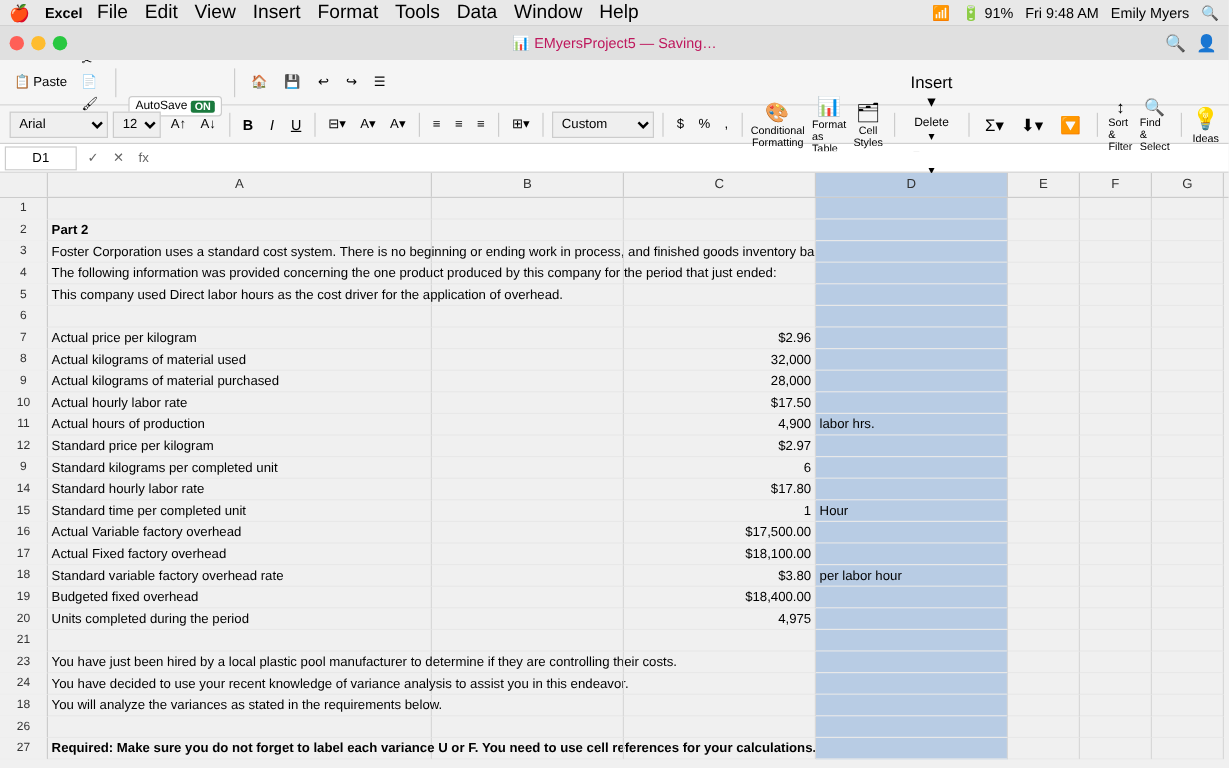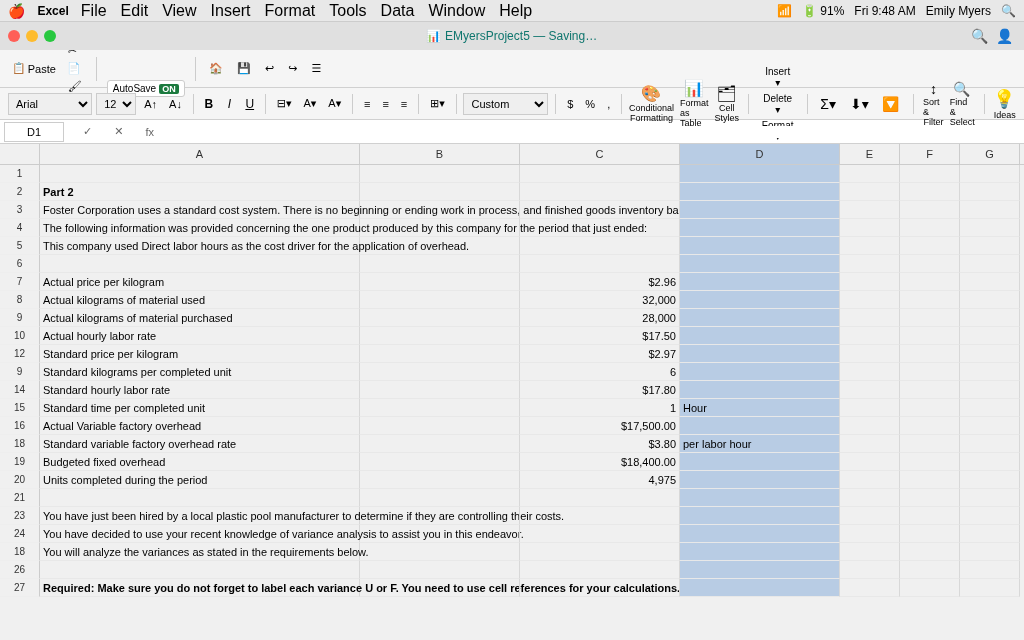--- a/index.html
+++ b/index.html
@@ -86,21 +86,21 @@
     }
 
     
     .formula-bar {
       background: white;
       height: 24px;
       display: flex;
       align-items: center;
       border-bottom: 1px solid #d0d0d0;
       padding: 0 4px;
-      gap: 16px;
+      gap: 6px;
     }
     .name-box {
       width: 60px; height: 20px; border: 1px solid #ccc;
       font-size: 11px; padding: 0 4px; text-align: center;
     }
     .formula-btn { font-size: 11px; cursor: pointer; padding: 0 3px; color: #666; }
     .formula-input { flex: 1; border: none; outline: none; font-size: 11px; padding: 0 4px; }
 
     
     .spreadsheet-container {
@@ -184,21 +184,21 @@
       justify-content: center;
       position: relative;
     }
     .window-btns { position: absolute; left: 8px; display: flex; gap: 6px; }
     .win-btn {
       width: 12px; height: 12px; border-radius: 50%; border: none; cursor: pointer;
     }
     .win-close { background: #ff5f57; }
     .win-min { background: #febc2e; }
     .win-max { background: #28c840; }
-    .title-text { font-size: 12px; color: #0f766e; }
+    .title-text { font-size: 12px; color: #be185d; }
     .title-icons { position: absolute; right: 10px; display: flex; gap: 8px; font-size: 14px; }
 
     .highlight-d { background: #b8cce4; }
   </style>
 </head>
 <body>
 
 <div class="menu-bar">
   <span class="apple">🍎</span>
   <span class="app-name">Excel</span>
@@ -314,21 +314,21 @@
       <span>Format</span>
       <span>as Table</span>
     </div>
     <div style="display:flex;flex-direction:column;align-items:center;font-size:9px;cursor:pointer;">
       <span style="font-size:16px;">🗂</span>
       <span>Cell</span>
       <span>Styles</span>
     </div>
     <div class="format-sep"></div>
     <div style="display:flex;flex-direction:column;font-size:9px;gap:1px;">
-      <button class="tb-btn" style="font-size:10px;">Insert ▾</button>
+      <button class="tb-btn" style="font-size:14px;">Insert ▾</button>
       <button class="tb-btn" style="font-size:10px;">Delete ▾</button>
       <button class="tb-btn" style="font-size:10px;">Format ▾</button>
     </div>
     <div class="format-sep"></div>
     <button class="tb-btn" style="font-size:14px;">Σ▾</button>
     <button class="tb-btn" style="font-size:14px;">⬇▾</button>
     <button class="tb-btn" style="font-size:14px;">🔽</button>
     <div class="format-sep"></div>
     <div style="display:flex;flex-direction:column;align-items:center;font-size:9px;cursor:pointer;">
       <span style="font-size:14px;">↕</span>
@@ -474,20 +474,30 @@
       <div class="row-num">10</div>
       <div class="cell col-a">Actual hourly labor rate</div>
       <div class="cell col-b"></div>
       <div class="cell col-c right-align">$17.50</div>
       <div class="cell col-d highlight-d"></div>
       <div class="cell col-e"></div>
       <div class="cell col-f"></div>
       <div class="cell col-g"></div>
     </div>
 
+    <div class="grid-row">
+      <div class="row-num">11</div>
+      <div class="cell col-a">Actual hours of production</div>
+      <div class="cell col-b"></div>
+      <div class="cell col-c right-align">4,900</div>
+      <div class="cell col-d highlight-d">labor hrs.</div>
+      <div class="cell col-e"></div>
+      <div class="cell col-f"></div>
+      <div class="cell col-g"></div>
+    </div>
 
     <div class="grid-row">
       <div class="row-num">12</div>
       <div class="cell col-a">Standard price per kilogram</div>
       <div class="cell col-b"></div>
       <div class="cell col-c right-align">$2.97</div>
       <div class="cell col-d highlight-d"></div>
       <div class="cell col-e"></div>
       <div class="cell col-f"></div>
       <div class="cell col-g"></div>
@@ -530,20 +540,30 @@
       <div class="row-num">16</div>
       <div class="cell col-a">Actual Variable factory overhead</div>
       <div class="cell col-b"></div>
       <div class="cell col-c right-align">$17,500.00</div>
       <div class="cell col-d highlight-d"></div>
       <div class="cell col-e"></div>
       <div class="cell col-f"></div>
       <div class="cell col-g"></div>
     </div>
 
+    <div class="grid-row">
+      <div class="row-num">17</div>
+      <div class="cell col-a">Actual Fixed factory overhead</div>
+      <div class="cell col-b"></div>
+      <div class="cell col-c right-align">$18,100.00</div>
+      <div class="cell col-d highlight-d"></div>
+      <div class="cell col-e"></div>
+      <div class="cell col-f"></div>
+      <div class="cell col-g"></div>
+    </div>
 
     <div class="grid-row">
       <div class="row-num">18</div>
       <div class="cell col-a">Standard variable factory overhead rate</div>
       <div class="cell col-b"></div>
       <div class="cell col-c right-align">$3.80</div>
       <div class="cell col-d highlight-d">per labor hour</div>
       <div class="cell col-e"></div>
       <div class="cell col-f"></div>
       <div class="cell col-g"></div>

